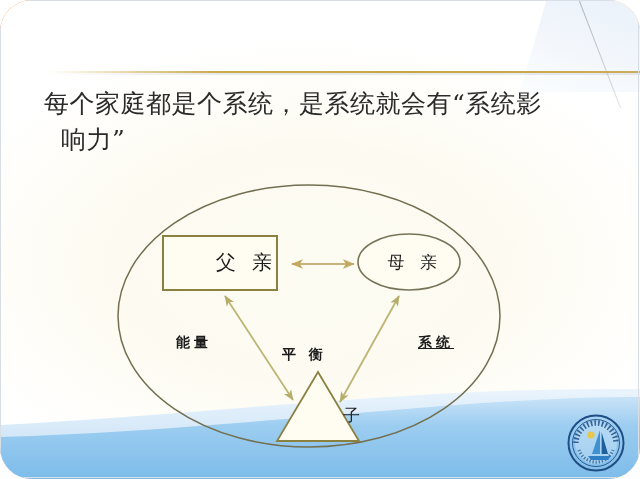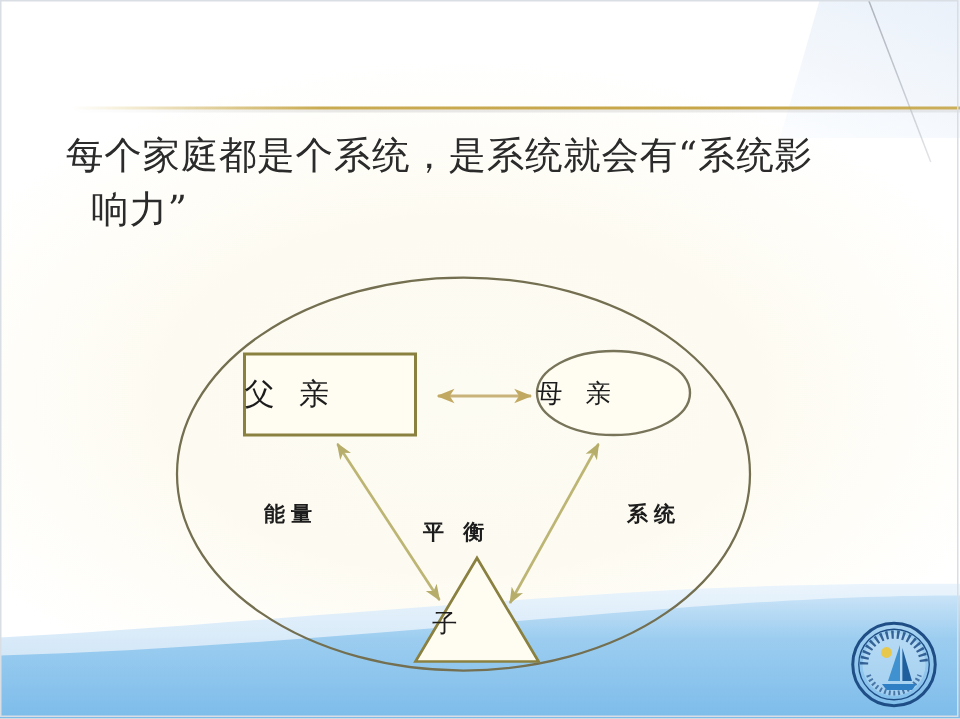--- a/index.html
+++ b/index.html
@@ -5,22 +5,23 @@
   html, body {
     margin: 0;
     padding: 0;
     background: #ffffff;
   }
   #slide {
     position: relative;
     width: 640px;
     height: 479px;
     overflow: hidden;
-    background: #a3a3a3;
+    background: #f97316;
     font-family: "DejaVu Sans", "Liberation Sans", sans-serif;
+    border-radius: 32px;
   }
 
   
   .bg-layer {
     position: absolute;
     inset: 0;
     pointer-events: none;
   }
   
   .bg-cream {
@@ -112,21 +113,21 @@
     position: absolute;
     left: 0;
     top: 0;
     width: 640px;
     height: 479px;
   }
   .node-label {
     position: absolute;
     font-family: "DejaVu Serif", "Liberation Serif", serif;
     color: #1c1c1c;
-    text-align: left;
+    text-align: right;
     letter-spacing: 5px;
     white-space: nowrap;
   }
   
   .lbl-father {
     left: 163px;
     top: 249px;
     width: 114px;
     font-size: 20px;
   }
@@ -151,21 +152,21 @@
     top: 334px;
     font-family: "DejaVu Serif", "Liberation Serif", serif;
     font-size: 14px;
     font-weight: bold;
     color: #1c1c1c;
     letter-spacing: 4px;
     white-space: nowrap;
   }
   .mid-energy  { left: 176px; }
   .mid-balance { left: 282px; margin-top: 12px; }
-  .mid-system  { left: 418px; }
+  .mid-system  { left: 418px; text-decoration: underline; }
 
   
   .logo {
     position: absolute;
     left: 567px;
     top: 414px;
     width: 58px;
     height: 58px;
   }
 </style>

